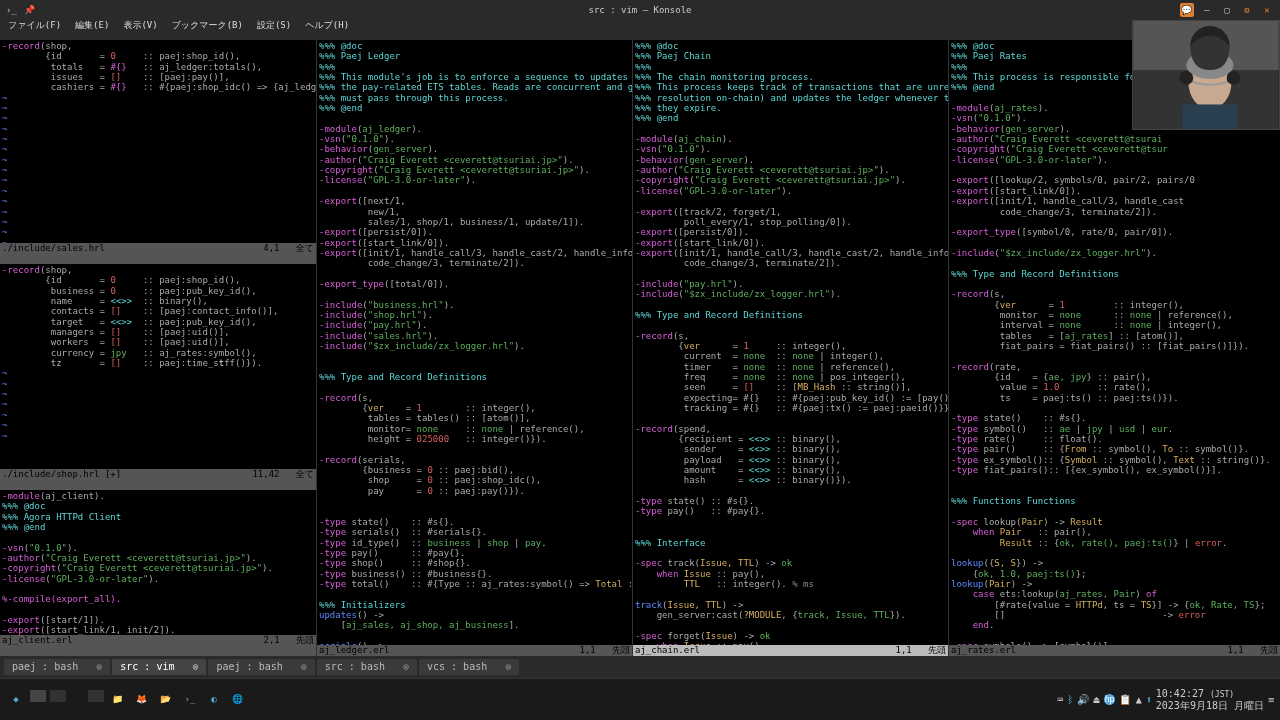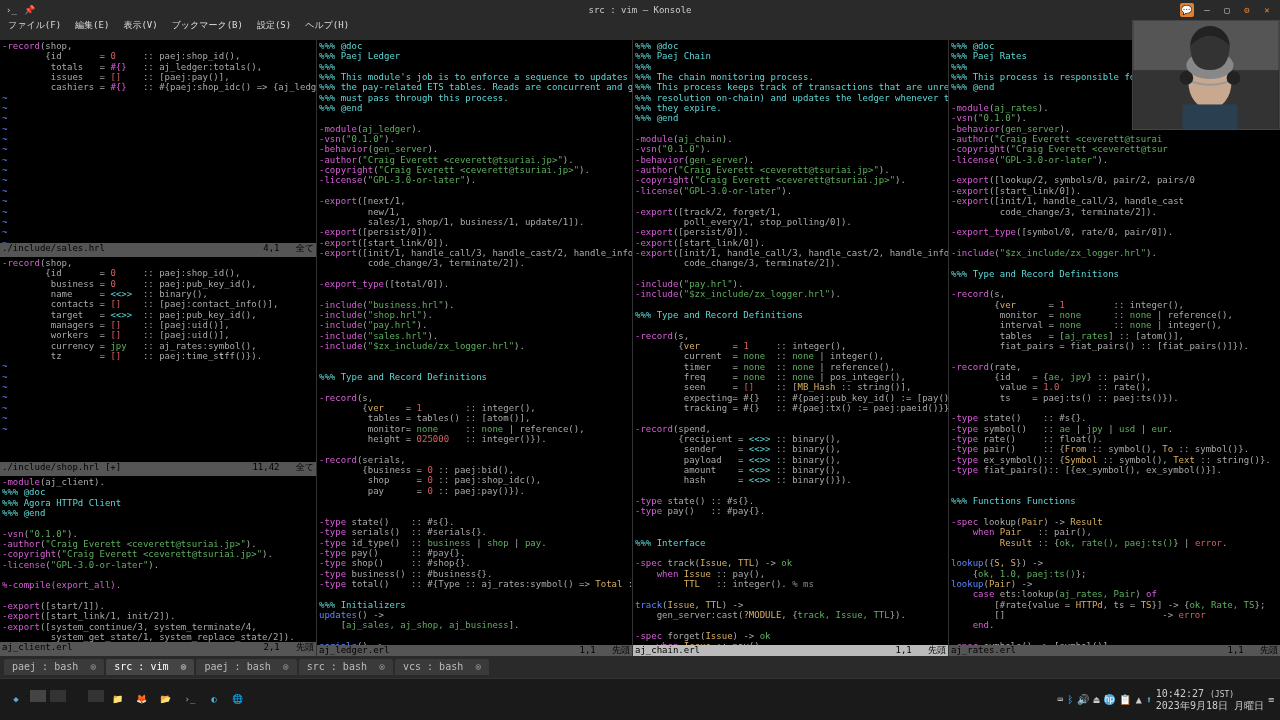--- a/index.html
+++ b/index.html
@@ -39,35 +39,35 @@
 }
 .col { overflow: hidden; position: relative; }
 .col1 { width: 316px; display: flex; flex-direction: column; }
 .col2 { width: 316px; border-left: 1px solid #333; }
 .col3 { width: 316px; border-left: 1px solid #333; position: relative; }
 .col4 { flex: 1; border-left: 1px solid #333; }
 .pane { overflow: hidden; white-space: pre; padding: 1px 2px; font-size: 9px; }
 .col1 .p1 { height: 203px; }
 .col1 .p2 { height: 205px; }
 .col1 .p3 { flex: 1; }
-.statusline { background: #bbb; color: #000; height: 14px; line-height: 11px; padding: 0 2px; font-size: 9px; white-space: nowrap; overflow: hidden; display: flex; }
+.statusline { background: #bbb; color: #000; height: 21px; line-height: 11px; padding: 0 2px; font-size: 9px; white-space: nowrap; overflow: hidden; display: flex; }
 .statusline.inactive { background: #555; color: #000; }
 .statusline .fname { flex: 1; }
 .c-blue { color: #5f87ff; }
 .c-cyan { color: #5fd7d7; }
 .c-green { color: #5faf5f; }
 .c-yellow { color: #d7af5f; }
 .c-mag { color: #d75fd7; }
 .c-gray { color: #888; }
 .c-red { color: #d75f5f; }
 .c-white { color: #ddd; }
 .tabs {
   height: 22px; background: #2a2a2a; display: flex; align-items: center; padding-left: 4px; gap: 2px;
 }
-.tab { padding: 2px 8px; background: #3a3a3a; color: #bbb; border-radius: 2px 2px 0 0; display: flex; gap: 12px; font-size: 10px; }
+.tab { padding: 2px 8px; background: #3a3a3a; color: #bbb; border-radius: 2px 2px 0 0; display: flex; gap: 18px; font-size: 10px; }
 .tab.active { background: #444; color: #fff; }
 .tab .close { opacity: .6; }
 .taskbar {
   height: 42px; background: #1a1a1a; border-top: 1px solid #333;
   display: flex; align-items: center; padding: 0 6px; position: relative;
 }
 .taskbar .apps { display: flex; gap: 4px; }
 .taskbar .apps span { width: 20px; height: 20px; display: inline-flex; align-items: center; justify-content: center; }
 .taskbar .tray { margin-left: auto; display: flex; gap: 4px; align-items: center; font-size: 10px; color: #ccc; }
 .clock { text-align: left; line-height: 1.1; font-size: 10px; }

